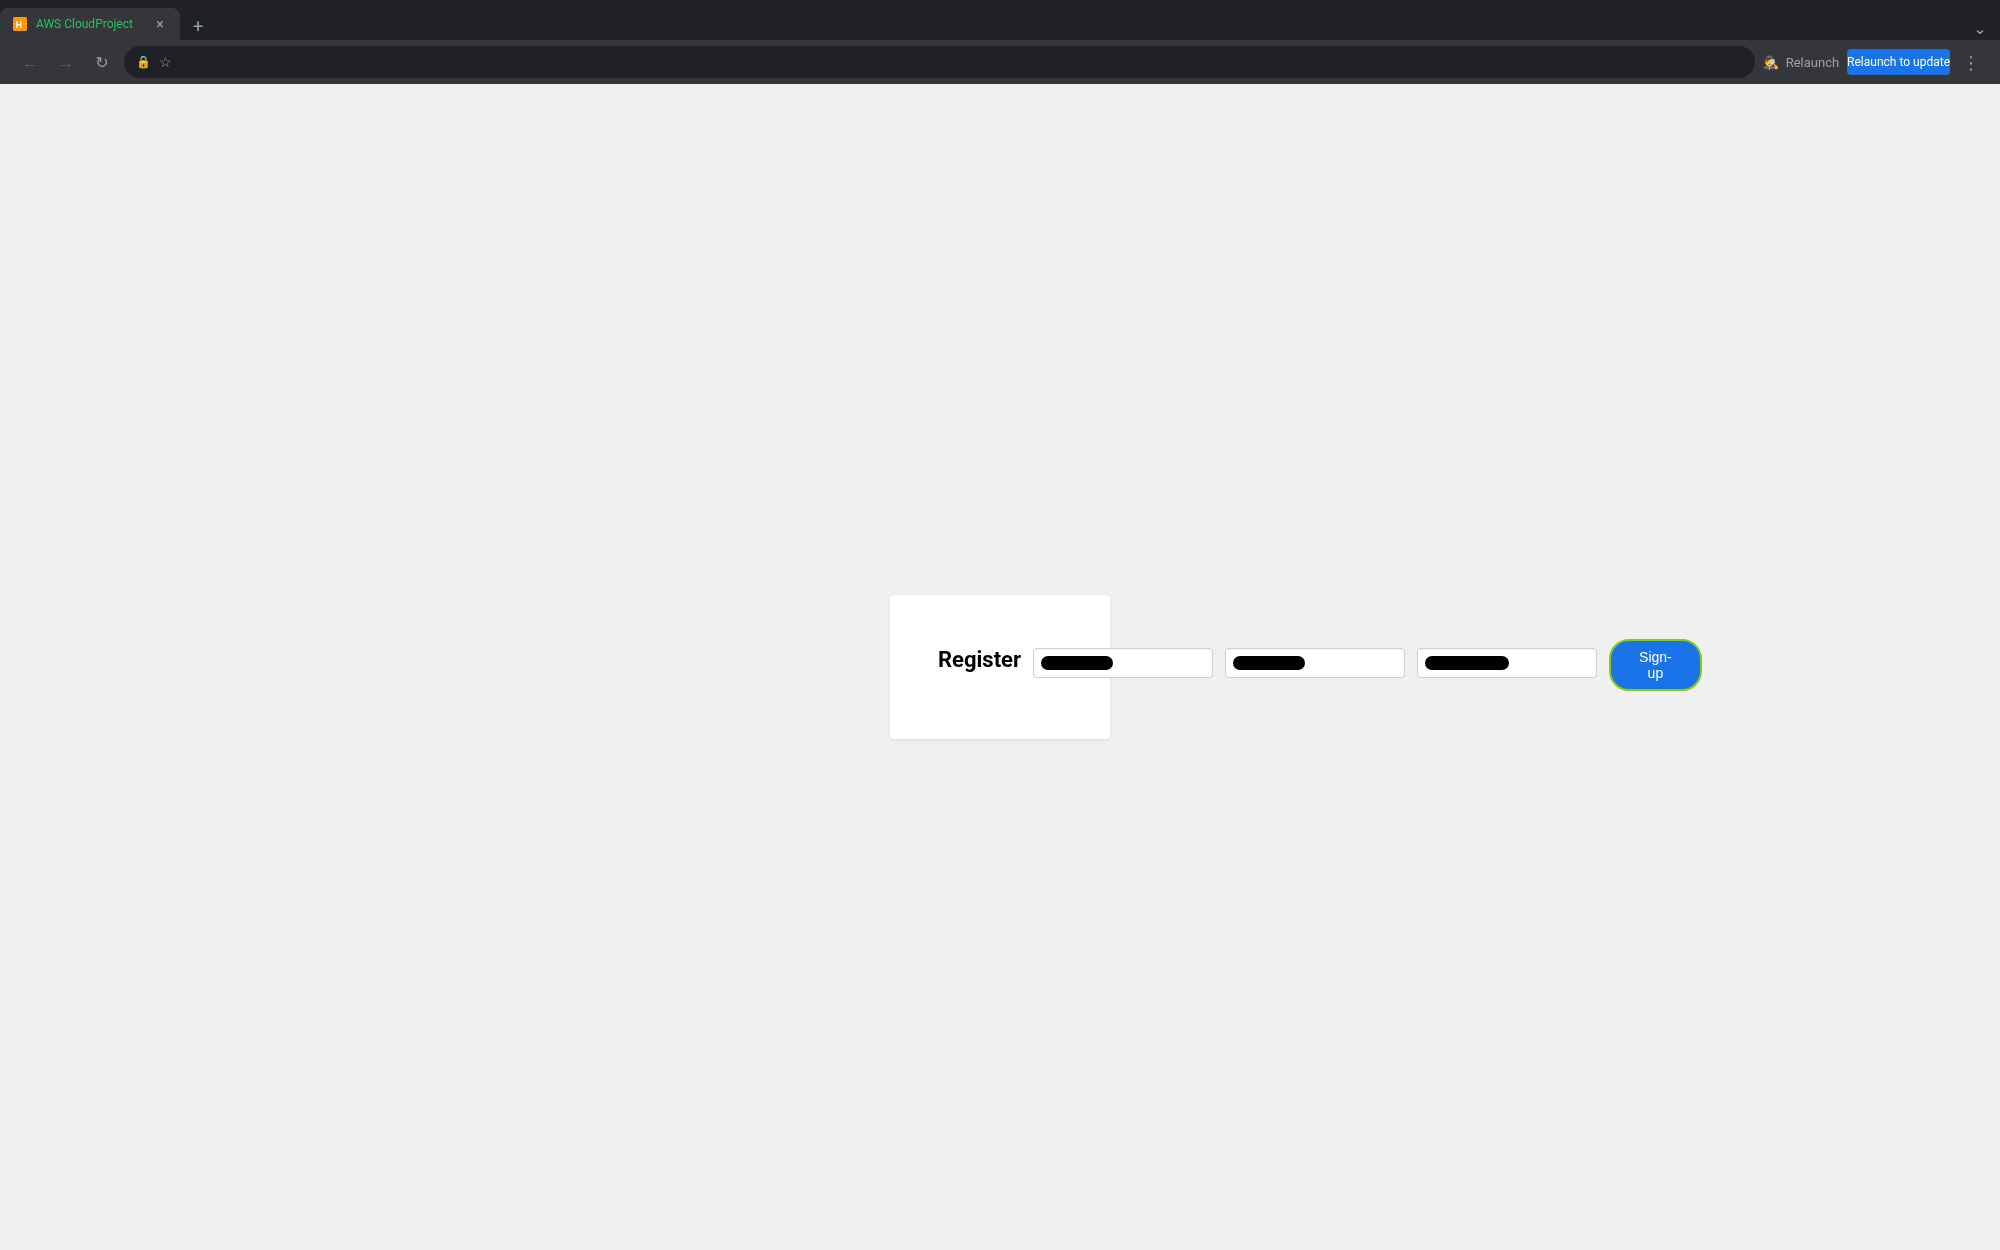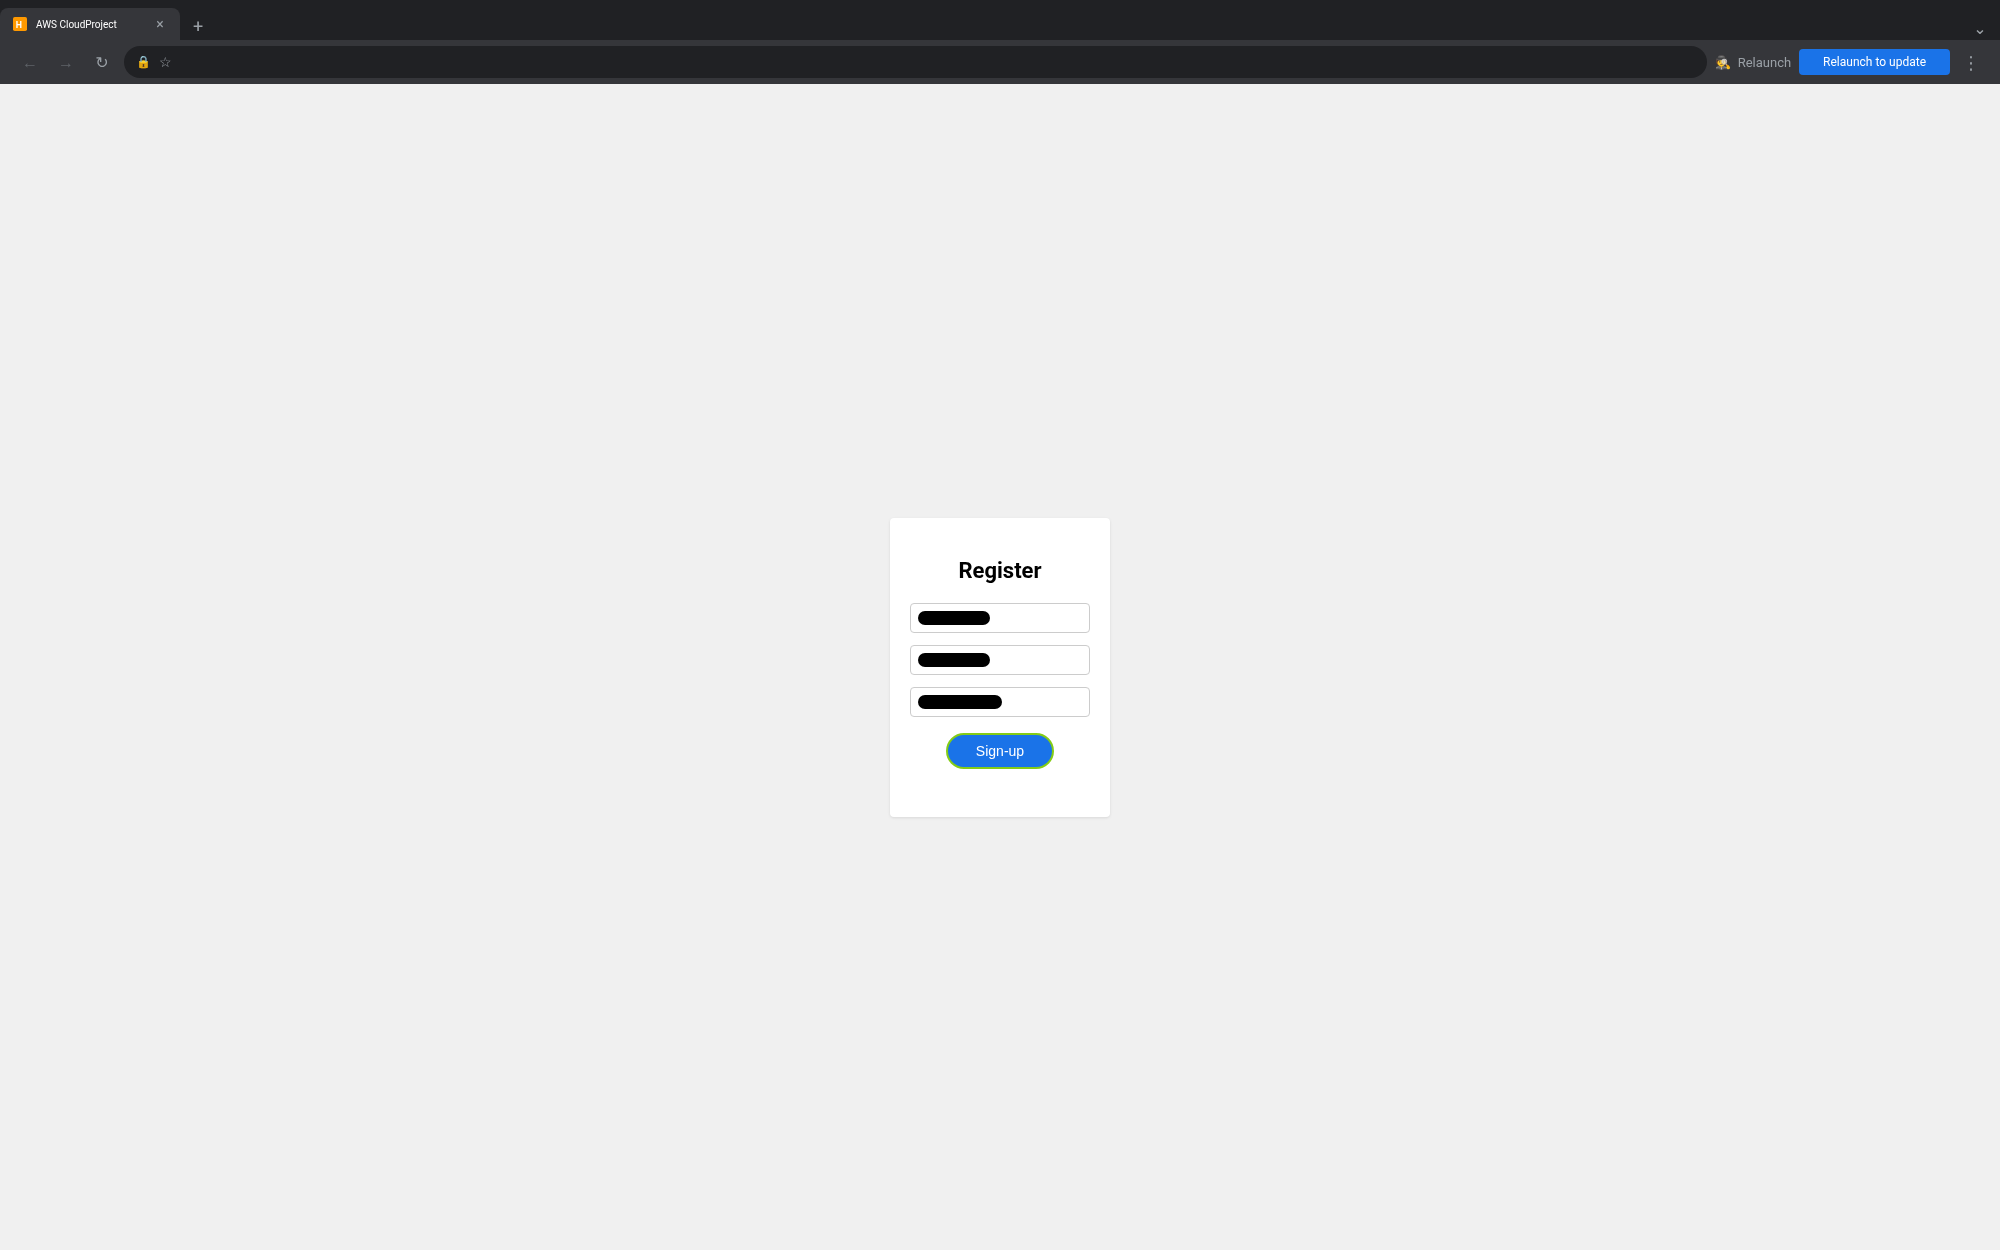--- a/index.html
+++ b/index.html
@@ -52,22 +52,22 @@
       align-items: center;
       justify-content: center;
     }
 
     .tab-favicon svg {
       width: 14px;
       height: 14px;
     }
 
     .tab-title {
-      font-size: 10px;
-      color: #ffffff;
+      font-size: 12px;
+      color: #22c55e;
       flex: 1;
       white-space: nowrap;
       overflow: hidden;
       text-overflow: ellipsis;
     }
 
     .tab-close {
       width: 16px;
       height: 16px;
       display: flex;
@@ -170,21 +170,21 @@
       gap: 6px;
       color: #9aa0a6;
       font-size: 13px;
       cursor: pointer;
     }
 
     .relaunch-btn {
       background: #1a73e8;
       color: white;
       border-radius: 4px;
-      padding: 6px 24px;
+      padding: 6px 0;
       font-size: 12px;
       cursor: pointer;
       white-space: nowrap;
     }
 
     .menu-btn {
       color: #9aa0a6;
       font-size: 18px;
       cursor: pointer;
       padding: 4px;
@@ -201,21 +201,21 @@
     }
 
     
     .register-card {
       background: #ffffff;
       border-radius: 4px;
       padding: 40px 48px 48px;
       width: 220px;
       box-shadow: 0 1px 3px rgba(0,0,0,0.1);
       display: flex;
-      flex-direction: column;
+      flex-direction: row;
       align-items: center;
       gap: 12px;
     }
 
     .register-title {
       font-size: 22px;
       font-weight: 700;
       color: #000;
       margin-bottom: 8px;
     }

